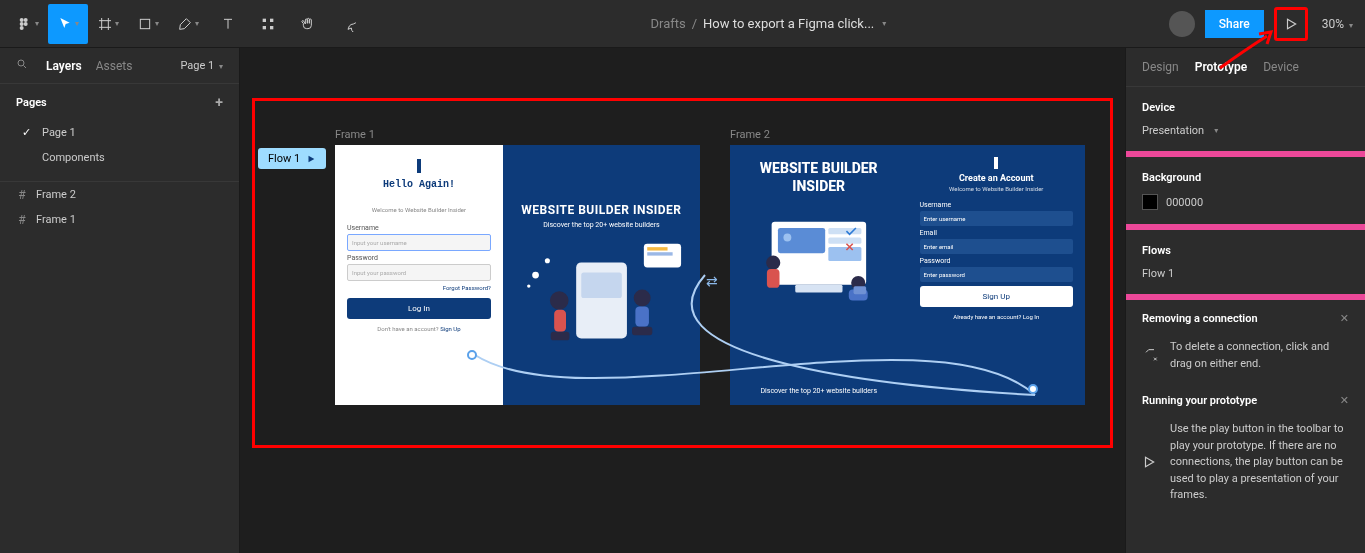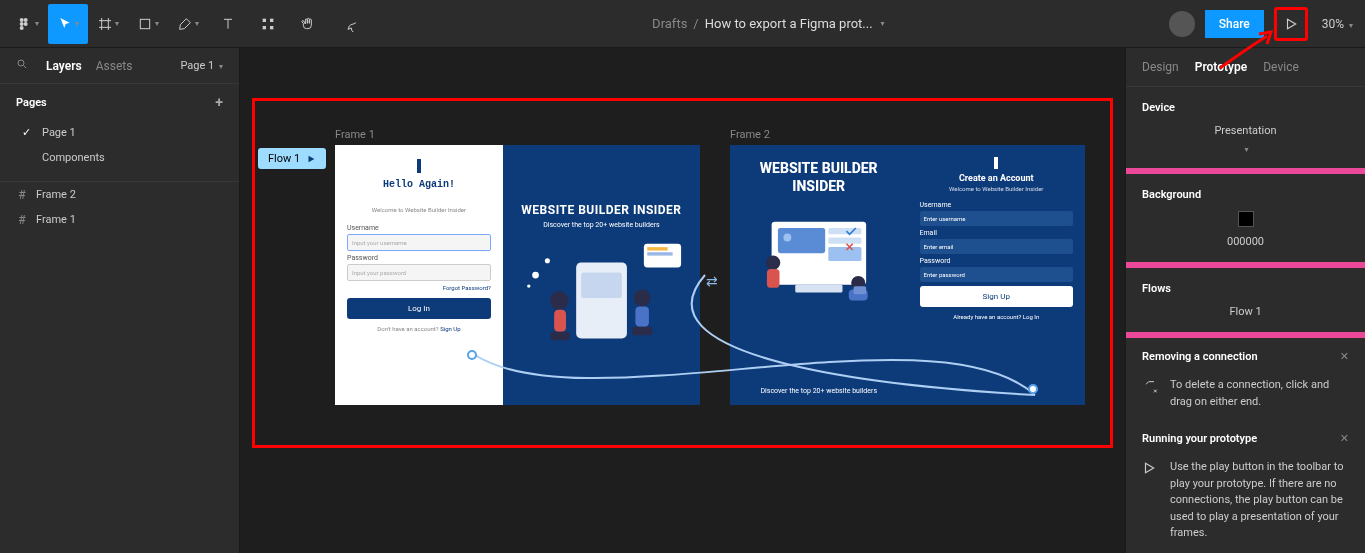--- a/index.html
+++ b/index.html
@@ -70,23 +70,23 @@
 .swap-icon { position: absolute; top: 225px; left: 466px; color: #8bb8e8; font-size: 14px; }
 .proto-dot { position: absolute; width: 10px; height: 10px; border-radius: 50%; background: #fff; border: 2px solid #5aa1ea; }
 
 
 .right-panel { position: absolute; top: 48px; right: 0; width: 240px; bottom: 0; background: #2c2c2c; border-left: 1px solid #1a1a1a; overflow-y: auto; font-size: 11px; }
 .right-tabs { display: flex; gap: 16px; padding: 12px 16px; border-bottom: 1px solid #383838; }
 .right-tabs .tab { color: #888; cursor: pointer; font-size: 12px; }
 .right-tabs .tab.active { color: #fff; font-weight: 600; }
 .r-section { padding: 14px 16px; border-bottom: 6px solid #ec4899; }
 .r-section h4 { font-size: 11px; font-weight: 600; margin-bottom: 10px; }
-.r-row { display: flex; align-items: center; gap: 8px; font-size: 11px; color: #ccc; flex-direction: column; }
+.r-row { display: flex; align-items: center; gap: 8px; font-size: 11px; color: #ccc; }
 .color-swatch { width: 16px; height: 16px; background: #000; border: 1px solid #555; }
-.help-row { display: flex; align-items: flex-start; gap: 12px; padding: 10px 16px; font-size: 11px; color: #ccc; }
+.help-row { display: flex; align-items: center; gap: 12px; padding: 10px 16px; font-size: 11px; color: #ccc; }
 .help-row .help-ic { width: 16px; flex-shrink: 0; margin-top: 2px; }
 .help-row .help-txt { line-height: 1.5; }
 .help-header { display: flex; justify-content: space-between; align-items: flex-end; padding: 12px 16px 4px; }
 .help-header h4 { font-size: 11px; font-weight: 600; }
 .help-header .x { color: #888; cursor: pointer; }
 .red-arrow { position: absolute; top: 30px; right: 90px; width: 60px; height: 40px; pointer-events: none; }
 </style>
 </head>
 <body>
 
@@ -146,21 +146,21 @@
     </div>
     <div class="tool-btn">
       <svg viewBox="0 0 24 24" fill="none" stroke="currentColor" stroke-width="1.5">
           <path d="M20 12a8 8 0 11-3 6l-5 2 2-5a8 8 0 016-3z"></path>
         </svg>
     </div>
   </div>
   <div class="toolbar-center">
     <span>Drafts</span>
     <span>/</span>
-    <span class="file">How to export a Figma prot...</span>
+    <span class="file">How to export a Figma click...</span>
     <span class="tool-chevron">▾</span>
   </div>
   <div class="toolbar-right">
     <div class="avatar"></div>
     <div class="share-btn">Share</div>
     <div class="play-btn">
       <svg width="14" height="14" viewBox="0 0 24 24" fill="none" stroke="#ccc" stroke-width="2">
           <path d="M6 4l14 8-14 8z"></path>
         </svg>
     </div>

